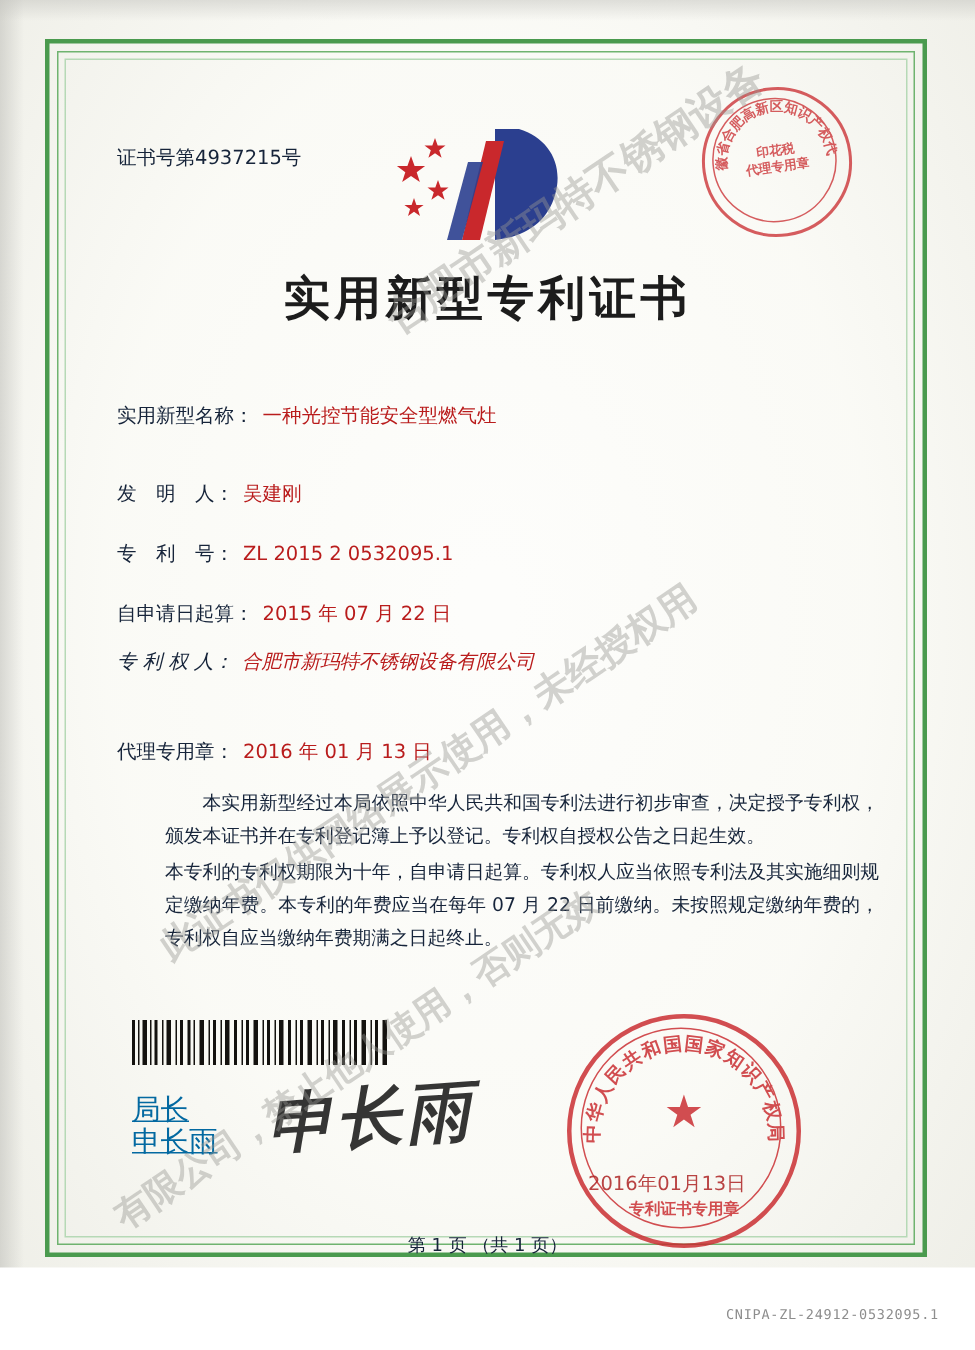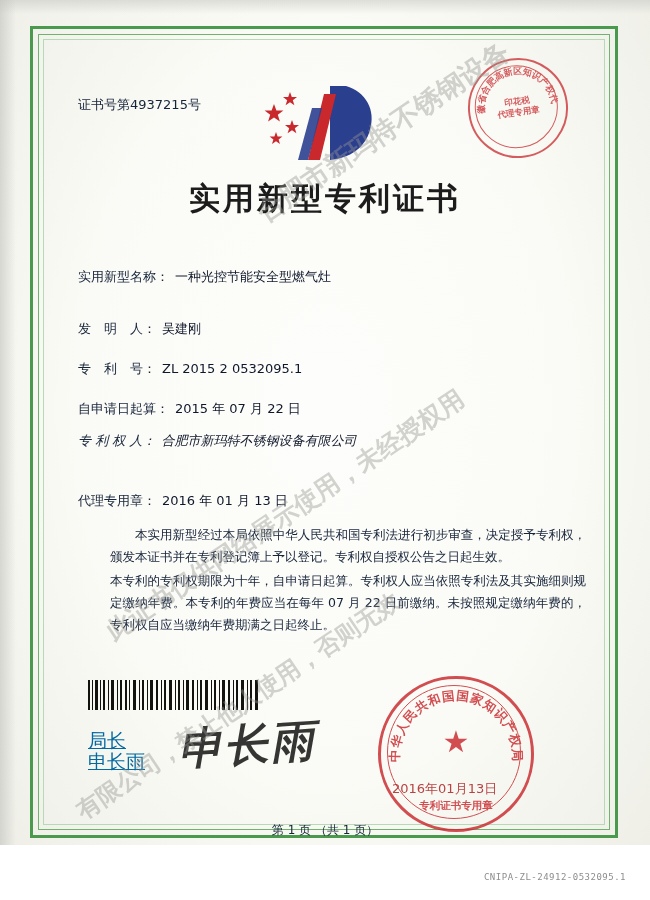--- a/index.html
+++ b/index.html
@@ -94,21 +94,21 @@
     font-size: 13px;
     color: #16243a;
     white-space: nowrap;
   }
   .field-label {
     display: inline-block;
     color: #16243a;
   }
   .field-value {
     display: inline-block;
-    color: #0f172a;
+    color: #b91c1c;
     margin-left: 6px;
     text-align: center;
   }
   #row-name      { top: 268px; }
   #row-inventor  { top: 320px; }
   #row-patentno  { top: 360px; }
   #row-appdate   { top: 400px; }
   #row-holder    { top: 432px; font-style: italic; }
   #row-grantdate { top: 492px; }
 

